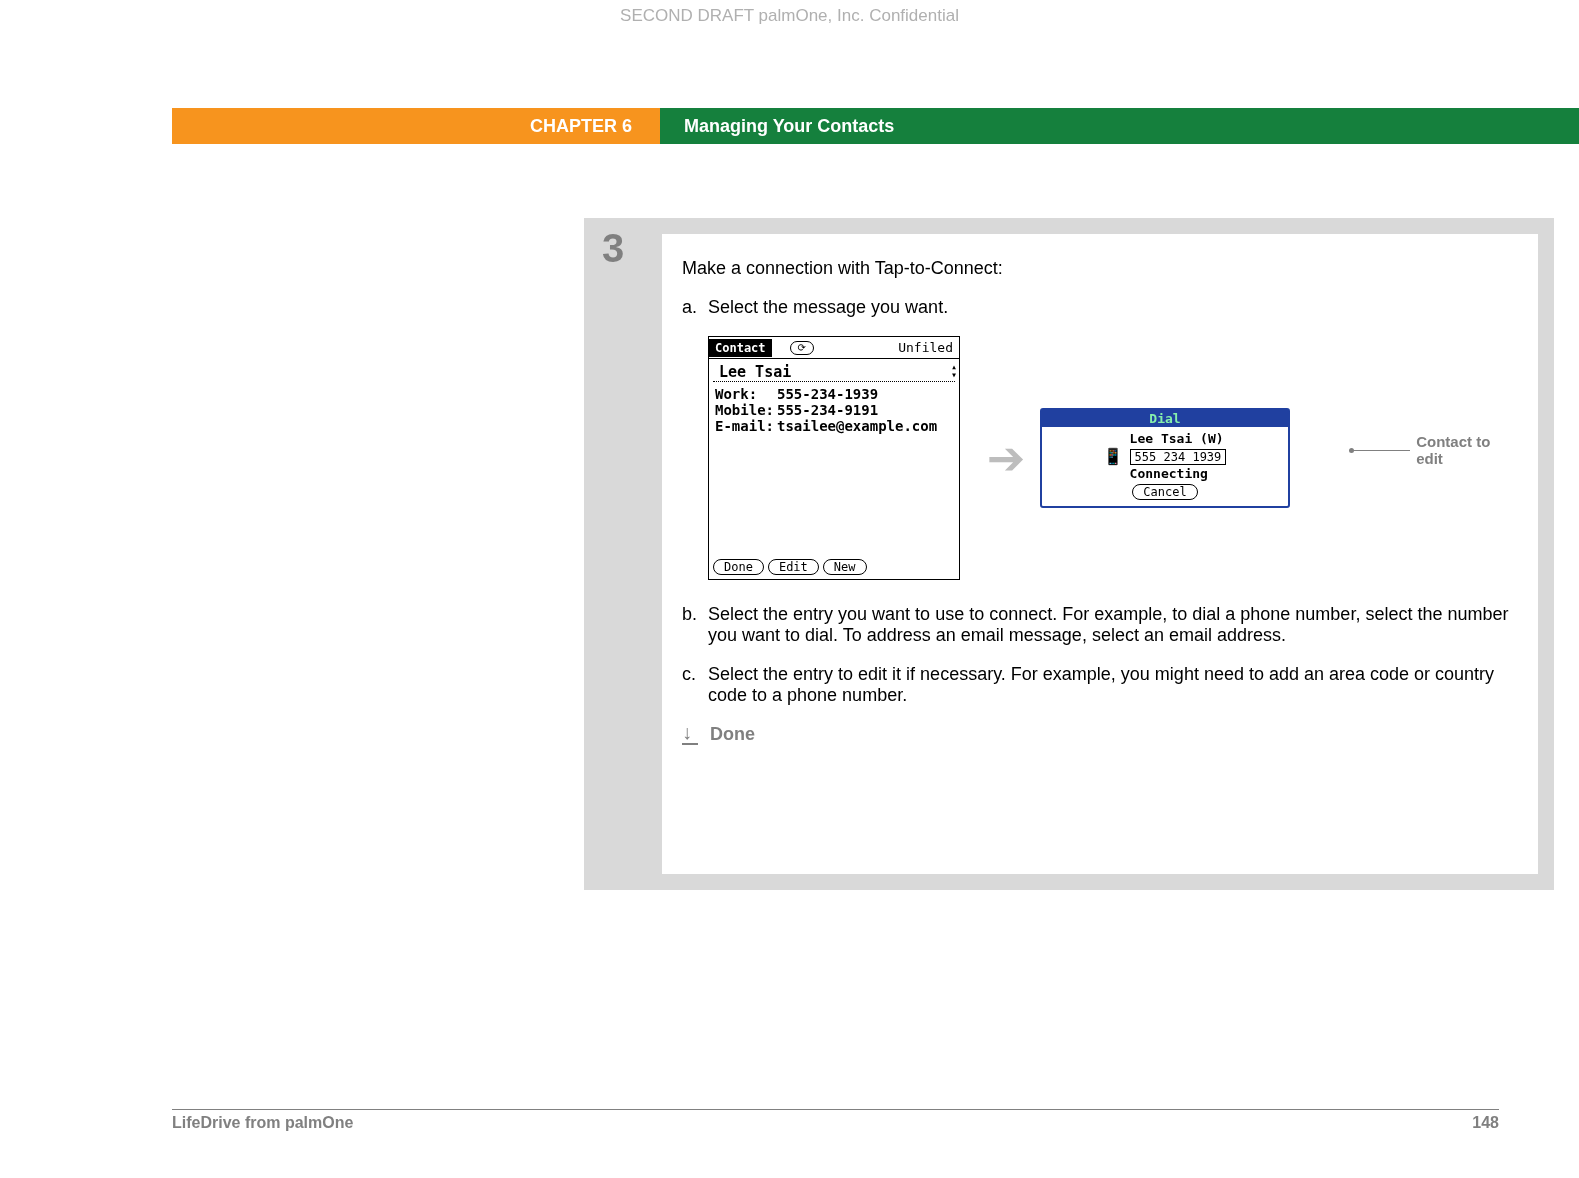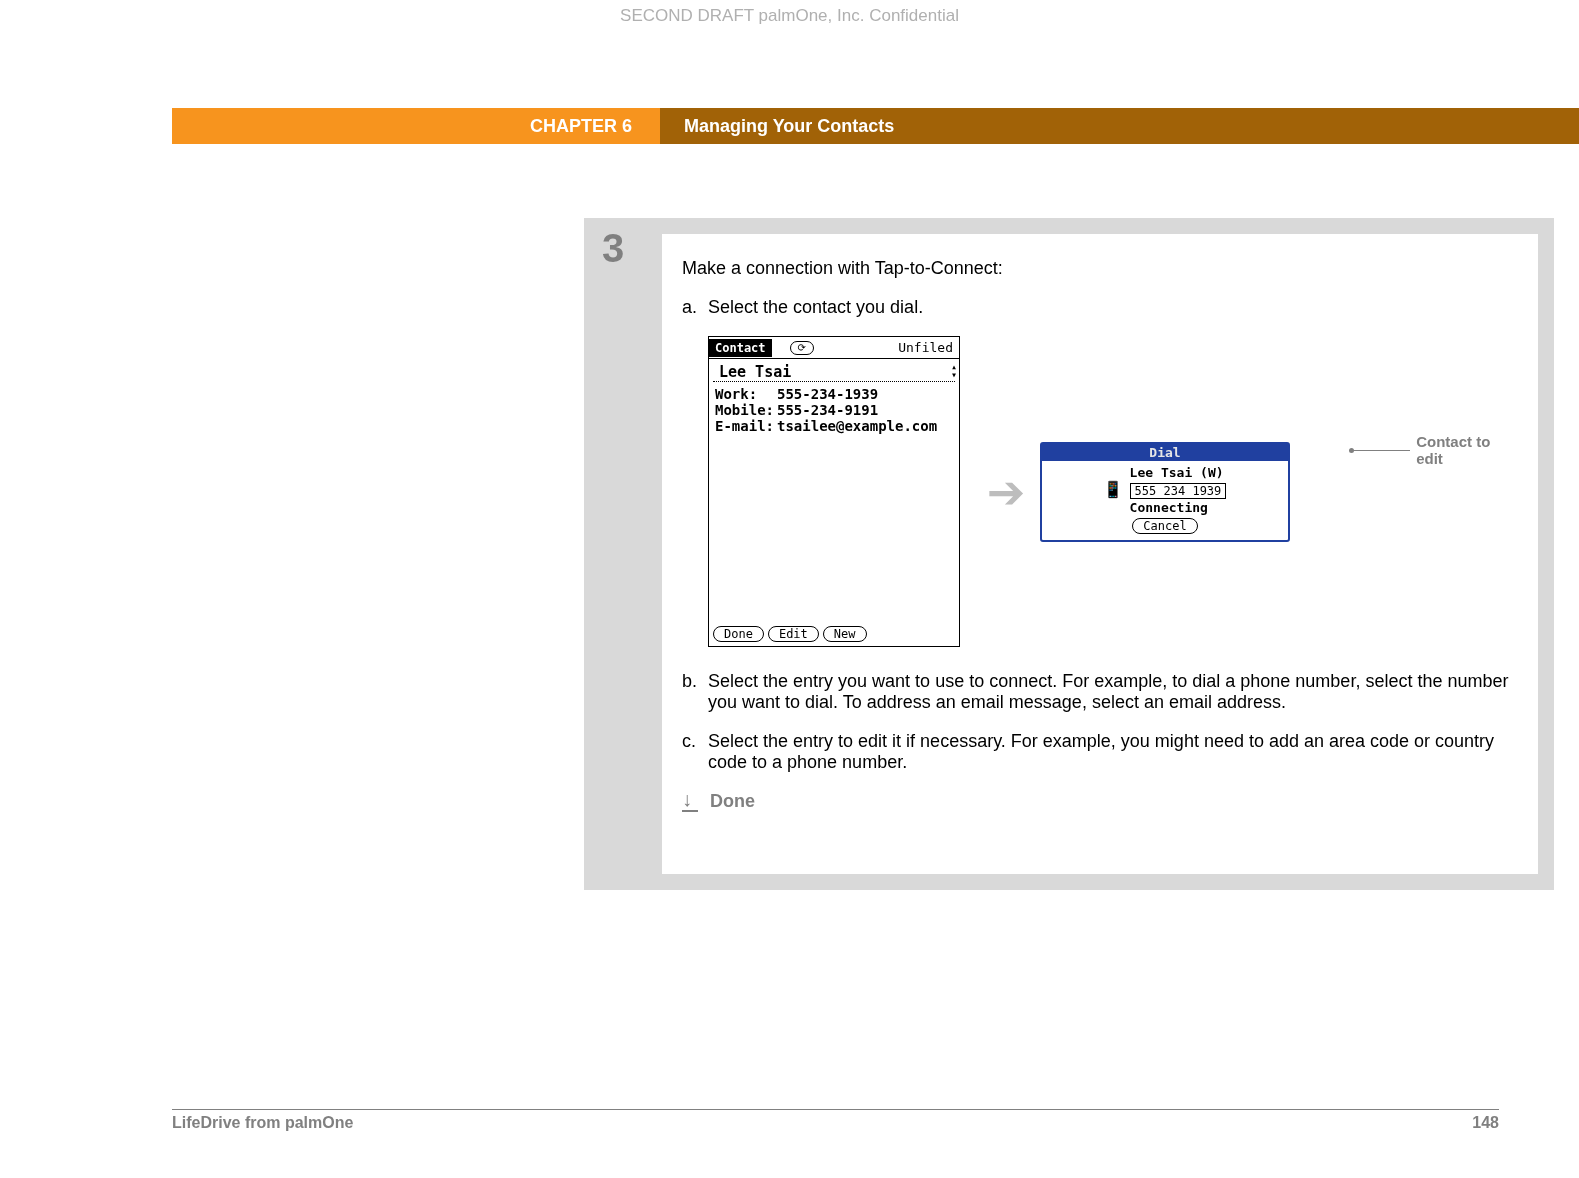--- a/index.html
+++ b/index.html
@@ -37,21 +37,21 @@
     color: #fff;
     font-weight: bold;
     font-size: 18px;
     display: flex;
     align-items: center;
     justify-content: flex-end;
     padding-right: 28px;
   }
   .header-title {
     flex: 1;
-    background: #a16207;
+    background: #15803d;
     color: #fff;
     font-weight: bold;
     font-size: 18px;
     display: flex;
     align-items: center;
     padding-left: 24px;
   }
   .gray-box {
     position: absolute;
     top: 218px;
@@ -92,21 +92,21 @@
     flex: 1;
   }
   .screens-row {
     display: flex;
     align-items: center;
     margin: 8px 0 24px 26px;
     position: relative;
   }
   .contact-card {
     width: 252px;
-    height: 311px;
+    height: 244px;
     background: #fff;
     border: 1px solid #000;
     position: relative;
     font-family: "Lucida Console", monospace;
   }
   .cc-titlebar {
     height: 22px;
     display: flex;
     align-items: center;
     border-bottom: 1px solid #000;
@@ -179,21 +179,21 @@
     width: 250px;
     border: 2px solid #2040a0;
     border-radius: 3px;
     background:#fff;
     font-family: "Lucida Console", monospace;
     text-align:center;
     padding-bottom:6px;
   }
   .dial-title {
     background:#2040a0;
-    color:#e5e5e5;
+    color:#86efac;
     font-weight:bold;
     font-size:13px;
     text-align:center;
     padding:1px 0;
   }
   .dial-body {
     display:flex;
     align-items:center;
     justify-content:center;
     gap:6px;
@@ -291,21 +291,21 @@
 </div>
 
 <div class="gray-box">
   <div class="step-number">3</div>
   <div class="white-box">
 
     <div class="instruction">Make a connection with Tap-to-Connect:</div>
 
     <div class="sub-step">
       <div class="sub-step-label">a.</div>
-      <div class="sub-step-text">Select the contact you dial.</div>
+      <div class="sub-step-text">Select the message you want.</div>
     </div>
 
     <div class="screens-row">
 
       <div class="contact-card">
         <div class="cc-titlebar">
           <span class="cc-title">Contact</span>
           <span class="cc-icon">⟳</span>
           <span class="cc-category">Unfiled</span>
         </div>

